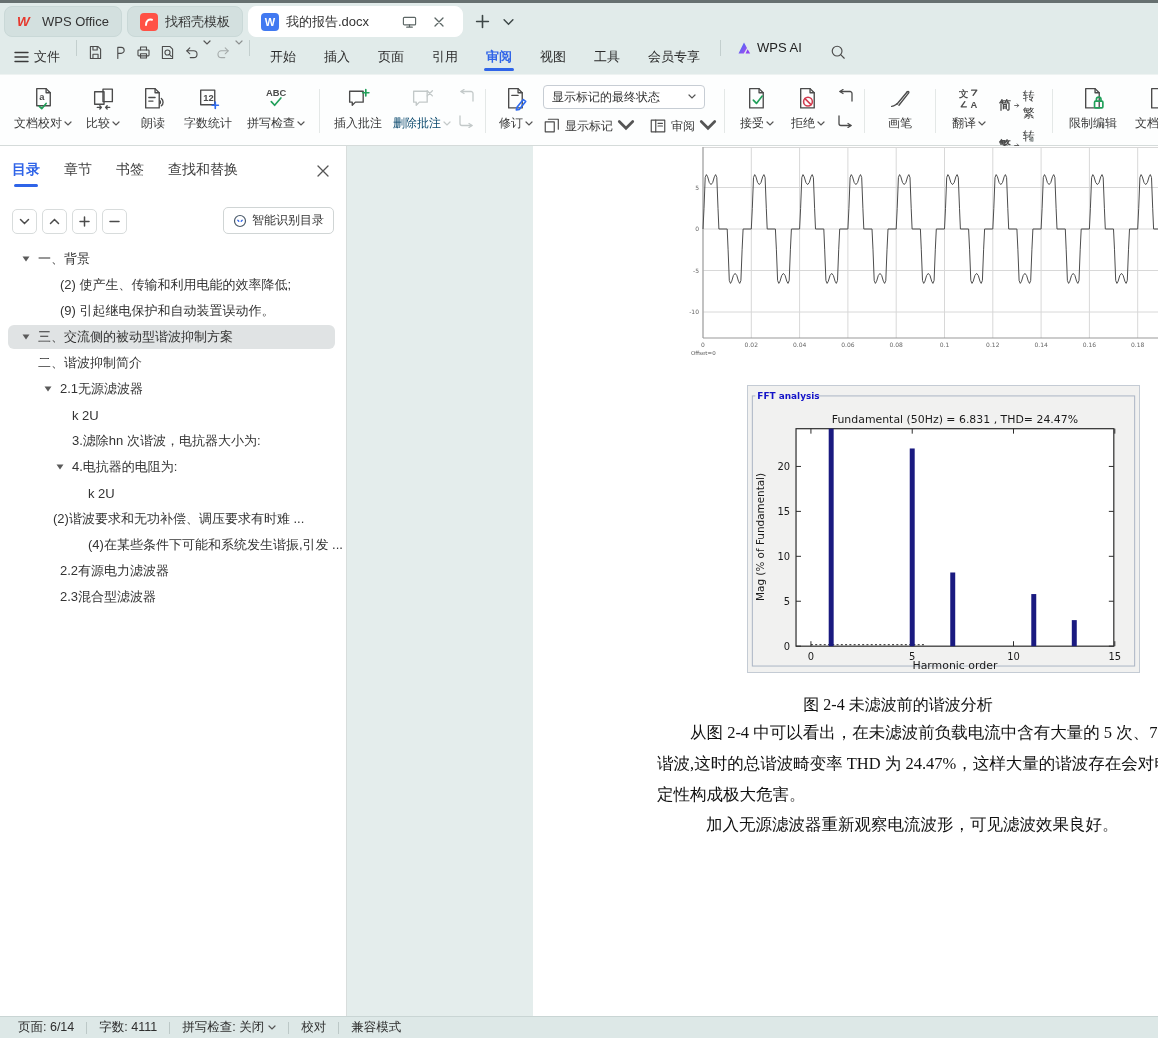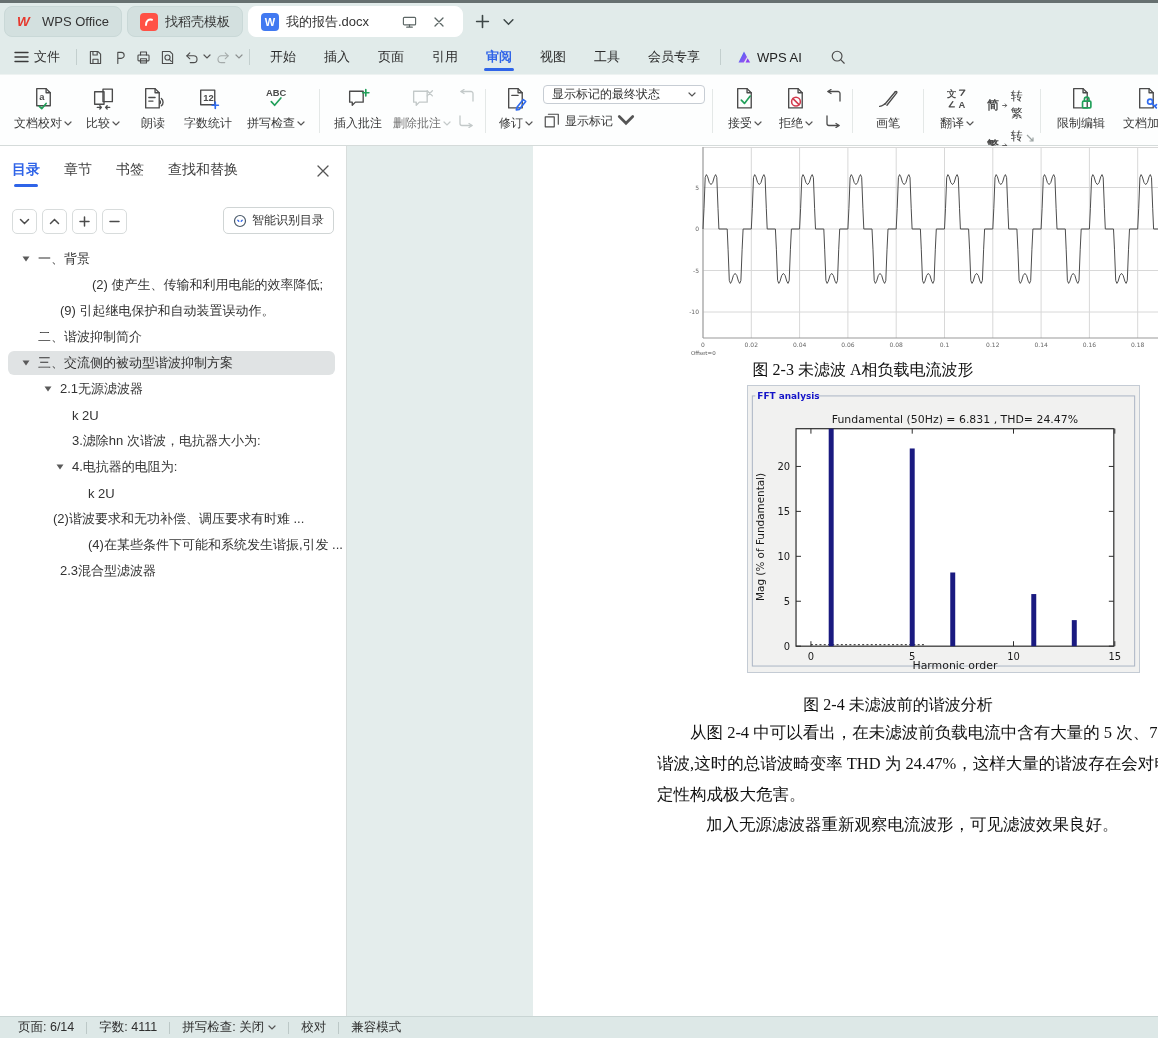--- a/index.html
+++ b/index.html
@@ -11,21 +11,21 @@
   .titlebar { position:absolute; left:0; top:0; width:1158px; height:40px; background:#e1ebea; display:flex; align-items:flex-end; padding:0 0 3px 4px; }
   .ttab { height:31px; display:flex; align-items:center; gap:7px; padding:0 12px; border-radius:8px; margin-right:5px;
           background:#d3e0df; border:1px solid #c9d8d7; font-size:13px; color:#333; white-space:nowrap; }
   .ttab.active { background:#ffffff; border-color:#fff; width:215px; }
   .ttab .grow { flex:1; }
   .tbtn { width:22px; height:22px; display:flex; align-items:center; justify-content:center; border-radius:4px; color:#5c6665; }
   .logo-badge { width:18px; height:18px; border-radius:4px; display:flex; align-items:center; justify-content:center; color:#fff; font-size:11px; font-weight:bold; flex:0 0 auto; }
   .newtab-area { display:flex; align-items:center; height:31px; gap:4px; margin-left:4px; color:#3c4646; }
 
   
-  .menubar { position:absolute; left:0; top:40px; width:1158px; height:34px; background:#e1ebea; display:flex; align-items:center; font-size:13px; }
+  .menubar { position:absolute; left:0; top:40px; width:1158px; height:34px; background:#e1ebea; display:flex; align-items:flex-start; font-size:13px; }
   .menu-file { display:flex; align-items:center; gap:5px; padding:0 10px 0 14px; height:100%; }
   .mdiv { width:1px; height:16px; background:#c3cfce; margin:0 6px; }
   .qbtn { width:24px; height:24px; display:flex; align-items:center; justify-content:center; border-radius:4px; }
   .menu-item { padding:0 14px; height:100%; display:flex; align-items:center; color:#2b2b2b; position:relative; }
   .menu-item.active { color:#2f64e8; font-weight:bold; }
   .menu-item.active::after { content:""; position:absolute; left:12px; right:12px; bottom:3px; height:3px; border-radius:2px; background:#2f64e8; }
   .ai-item { display:flex; align-items:center; gap:5px; padding:0 10px; font-size:13px; color:#222; }
 
   
   .ribbon { position:absolute; left:0; top:74px; width:1158px; height:72px; background:#fdfefe; border-bottom:1px solid #d5dbda; border-top:1px solid #eef3f2;
@@ -34,29 +34,29 @@
   .rlabel { font-size:12px; color:#393939; display:flex; align-items:center; gap:2px; white-space:nowrap; }
   .rdiv { width:1px; background:#e4e8e7; margin:10px 7px; flex:0 0 auto; }
   .ric { width:25px; height:25px; }
   .st  { fill:none; stroke:#4b4b4b; stroke-width:1.3; stroke-linecap:round; stroke-linejoin:round; }
   .stg { fill:none; stroke:#21a05a; stroke-width:1.6; stroke-linecap:round; stroke-linejoin:round; }
   .stb { fill:none; stroke:#2f6bf0; stroke-width:1.6; stroke-linecap:round; stroke-linejoin:round; }
   .str { fill:none; stroke:#d23b4e; stroke-width:1.5; stroke-linecap:round; }
   .itx { font-family:"Liberation Sans",sans-serif; fill:#4b4b4b; font-weight:bold; }
   .chev { width:8px; height:6px; flex:0 0 auto; }
   .chev path { fill:none; stroke:#555; stroke-width:1.2; stroke-linecap:round; }
-  .disabled .rlabel, .disabled { color:#737373;text-align:center; }
+  .disabled .rlabel, .disabled { color:#0c4a6e;text-align:center; }
   .disabled .st { stroke:#c3c9c9; }
   .disabled .chev path { stroke:#c3c9c9; }
   .rnav { display:flex; flex-direction:column; gap:9px; padding-top:10px; margin:0 2px; }
   .rnav svg { width:19px; height:15px; }
   .rcol { display:flex; flex-direction:column; padding-top:6px; margin-left:4px; }
   .combo { width:162px; height:24px; border:1px solid #c7cdd4; border-radius:4px; background:#fff; display:flex; align-items:center; font-size:12px; color:#333; padding:0 8px; gap:6px; }
   .combo span { flex:1; white-space:nowrap; }
-  .rrow { display:flex; gap:14px; margin-top:8px;flex-direction:column; }
+  .rrow { display:flex; gap:14px; margin-top:8px; }
   .rsmall { display:flex; align-items:center; gap:4px; font-size:12px; color:#393939; white-space:nowrap; }
   .rsmall svg { width:18px; height:18px; }
   .cnvt { display:flex; flex-direction:column; gap:6px; padding-top:9px; margin-left:4px; }
   .cnvt-row { display:flex; align-items:center; gap:3px; font-size:12px; color:#393939; }
   .cnvt-ch { font-size:12px; font-weight:bold; color:#4b4b4b; }
   .expand-corner { position:absolute; left:1026px; top:134px; width:9px; height:9px; }
   .expand-corner path { fill:none; stroke:#9aa2a1; stroke-width:1.2; }
 
   
   .main { position:absolute; left:0; top:146px; width:1158px; height:870px; background:#e4edec; overflow:hidden; }
@@ -536,35 +536,35 @@
     </div>
 
     <div class="toc-list" id="toc-list">
         <div class="toc-item">
           <svg class="toc-arrow" viewBox="0 0 8 8" style="left: 22px;">
             <path d="M0.5 1.5h7L4 6.5z"></path>
           </svg>
           <span style="margin-left: 38px;">一、背景</span>
         </div>
         <div class="toc-item">
-          <span style="margin-left: 92px;">(2) 使产生、传输和利用电能的效率降低;</span>
+          <span style="margin-left: 60px;">(2) 使产生、传输和利用电能的效率降低;</span>
         </div>
         <div class="toc-item">
           <span style="margin-left: 60px;">(9) 引起继电保护和自动装置误动作。</span>
-        </div>
-        <div class="toc-item">
-          <span style="margin-left: 38px;">二、谐波抑制简介</span>
         </div>
         <div class="toc-item selected">
           <svg class="toc-arrow" viewBox="0 0 8 8" style="left: 22px;">
             <path d="M0.5 1.5h7L4 6.5z"></path>
           </svg>
           <span style="margin-left: 38px;">三、交流侧的被动型谐波抑制方案</span>
         </div>
         <div class="toc-item">
+          <span style="margin-left: 38px;">二、谐波抑制简介</span>
+        </div>
+        <div class="toc-item">
           <svg class="toc-arrow" viewBox="0 0 8 8" style="left: 44px;">
             <path d="M0.5 1.5h7L4 6.5z"></path>
           </svg>
           <span style="margin-left: 60px;">2.1无源滤波器</span>
         </div>
         <div class="toc-item">
           <span style="margin-left: 72px;">k 2U</span>
         </div>
         <div class="toc-item">
           <span style="margin-left: 72px;">3.滤除hn 次谐波，电抗器大小为:</span>
@@ -576,20 +576,23 @@
           <span style="margin-left: 72px;">4.电抗器的电阻为:</span>
         </div>
         <div class="toc-item">
           <span style="margin-left: 88px;">k 2U</span>
         </div>
         <div class="toc-item">
           <span style="margin-left: 53px;">(2)谐波要求和无功补偿、调压要求有时难 ...</span>
         </div>
         <div class="toc-item">
           <span style="margin-left: 88px;">(4)在某些条件下可能和系统发生谐振,引发 ...</span>
+        </div>
+        <div class="toc-item">
+          <span style="margin-left: 60px;">2.2有源电力滤波器</span>
         </div>
         <div class="toc-item">
           <span style="margin-left: 60px;">2.3混合型滤波器</span>
         </div>
       </div>
   </div>
 
   <div class="page">
     <svg id="wave-chart" style="position:absolute; left:80px; top:1px;" width="545" height="210" viewBox="0 0 545 210">
         <line x1="90" y1="0.5" x2="545" y2="0.5" stroke="#d8d8d8" stroke-width="1"></line>
@@ -620,21 +623,20 @@
         <line x1="476.4" y1="0" x2="476.4" y2="191" stroke="#d8d8d8" stroke-width="1"></line>
         <text x="476.4" y="200" text-anchor="middle" font-size="6" fill="#666" font-family="DejaVu Sans,sans-serif">0.16</text>
         <line x1="524.7" y1="0" x2="524.7" y2="191" stroke="#d8d8d8" stroke-width="1"></line>
         <text x="524.7" y="200" text-anchor="middle" font-size="6" fill="#666" font-family="DejaVu Sans,sans-serif">0.18</text>
         <line x1="90" y1="0" x2="90" y2="191" stroke="#999" stroke-width="1"></line>
         <line x1="90" y1="191" x2="545" y2="191" stroke="#999" stroke-width="1"></line>
         <path d="M90.0 82.0L91.0 61.3L92.2 30.5L93.4 27.6L94.6 29.7L96.3 35.5L98.0 37.6L99.7 35.5L101.4 29.7L102.6 27.6L103.8 30.5L105.0 61.3L105.9 82.0L114.2 82.0L115.1 102.8L116.3 133.5L117.5 136.4L118.7 134.3L120.4 128.5L122.1 126.4L123.8 128.5L125.5 134.3L126.7 136.4L127.9 133.5L129.1 102.8L130.1 82.0L138.3 82.0L138.3 82.0L139.3 61.3L140.5 30.5L141.7 27.6L142.9 29.7L144.6 35.5L146.3 37.6L148.0 35.5L149.7 29.7L150.9 27.6L152.1 30.5L153.3 61.3L154.2 82.0L162.4 82.0L163.4 102.8L164.6 133.5L165.8 136.4L167.0 134.3L168.7 128.5L170.4 126.4L172.1 128.5L173.8 134.3L175.0 136.4L176.2 133.5L177.4 102.8L178.4 82.0L186.6 82.0L186.6 82.0L187.6 61.3L188.8 30.5L190.0 27.6L191.2 29.7L192.9 35.5L194.6 37.6L196.3 35.5L198.0 29.7L199.2 27.6L200.4 30.5L201.6 61.3L202.5 82.0L210.8 82.0L211.7 102.8L212.9 133.5L214.1 136.4L215.3 134.3L217.0 128.5L218.7 126.4L220.4 128.5L222.1 134.3L223.3 136.4L224.5 133.5L225.7 102.8L226.7 82.0L234.9 82.0L234.9 82.0L235.9 61.3L237.1 30.5L238.3 27.6L239.5 29.7L241.2 35.5L242.9 37.6L244.6 35.5L246.3 29.7L247.5 27.6L248.7 30.5L249.9 61.3L250.8 82.0L259.0 82.0L260.0 102.8L261.2 133.5L262.4 136.4L263.6 134.3L265.3 128.5L267.0 126.4L268.7 128.5L270.4 134.3L271.6 136.4L272.8 133.5L274.0 102.8L275.0 82.0L283.2 82.0L283.2 82.0L284.2 61.3L285.4 30.5L286.6 27.6L287.8 29.7L289.5 35.5L291.2 37.6L292.9 35.5L294.6 29.7L295.8 27.6L297.0 30.5L298.2 61.3L299.1 82.0L307.4 82.0L308.3 102.8L309.5 133.5L310.7 136.4L311.9 134.3L313.6 128.5L315.3 126.4L317.0 128.5L318.7 134.3L319.9 136.4L321.1 133.5L322.3 102.8L323.3 82.0L331.5 82.0L331.5 82.0L332.5 61.3L333.7 30.5L334.9 27.6L336.1 29.7L337.8 35.5L339.5 37.6L341.2 35.5L342.9 29.7L344.1 27.6L345.3 30.5L346.5 61.3L347.4 82.0L355.6 82.0L356.6 102.8L357.8 133.5L359.0 136.4L360.2 134.3L361.9 128.5L363.6 126.4L365.3 128.5L367.0 134.3L368.2 136.4L369.4 133.5L370.6 102.8L371.6 82.0L379.8 82.0L379.8 82.0L380.8 61.3L382.0 30.5L383.2 27.6L384.4 29.7L386.1 35.5L387.8 37.6L389.5 35.5L391.2 29.7L392.4 27.6L393.6 30.5L394.8 61.3L395.7 82.0L403.9 82.0L404.9 102.8L406.1 133.5L407.3 136.4L408.5 134.3L410.2 128.5L411.9 126.4L413.6 128.5L415.3 134.3L416.5 136.4L417.7 133.5L418.9 102.8L419.9 82.0L428.1 82.0L428.1 82.0L429.1 61.3L430.3 30.5L431.5 27.6L432.7 29.7L434.4 35.5L436.1 37.6L437.8 35.5L439.5 29.7L440.7 27.6L441.9 30.5L443.1 61.3L444.0 82.0L452.3 82.0L453.2 102.8L454.4 133.5L455.6 136.4L456.8 134.3L458.5 128.5L460.2 126.4L461.9 128.5L463.6 134.3L464.8 136.4L466.0 133.5L467.2 102.8L468.2 82.0L476.4 82.0L476.4 82.0L477.4 61.3L478.6 30.5L479.8 27.6L481.0 29.7L482.7 35.5L484.4 37.6L486.1 35.5L487.8 29.7L489.0 27.6L490.2 30.5L491.4 61.3L492.3 82.0L500.5 82.0L501.5 102.8L502.7 133.5L503.9 136.4L505.1 134.3L506.8 128.5L508.5 126.4L510.2 128.5L511.9 134.3L513.1 136.4L514.3 133.5L515.5 102.8L516.5 82.0L524.7 82.0L524.7 82.0L525.7 61.3L526.9 30.5L528.1 27.6L529.3 29.7L531.0 35.5L532.7 37.6L534.4 35.5L536.1 29.7L537.3 27.6L538.5 30.5L539.7 61.3L540.6 82.0L548.8 82.0L549.8 102.8L551.0 133.5L552.2 136.4L553.4 134.3L555.1 128.5L556.8 126.4L558.5 128.5L560.2 134.3L561.4 136.4L562.6 133.5L563.8 102.8L564.8 82.0L573.0 82.0" fill="none" stroke="#4d4d4d" stroke-width="1" stroke-linejoin="round"></path>
         <text x="78" y="207.5" font-size="5.5" fill="#555" font-family="DejaVu Sans,sans-serif">Offset=0</text>
       </svg>
 
-    <div class="fig-caption doc-serif" style="left:140px; top:214px; width:380px;">图 2-3 未滤波 A相负载电流波形</div>
 
     <svg id="fft-chart" style="position:absolute; left:214px; top:239px; background:#f1f1f0; border:1px solid #c4cbd4;" width="393" height="288" viewBox="0 0 393 288">
         <rect x="4" y="10" width="385" height="272" fill="none" stroke="#aab4c4" stroke-width="1"></rect>
         <rect x="7" y="4" width="64" height="12" fill="#f1f1f0"></rect>
         <text x="9" y="13" font-size="9" font-weight="bold" fill="#1414c8" font-family="DejaVu Sans,sans-serif">FFT analysis</text>
         <rect x="48" y="43" width="320" height="219" fill="#ffffff" stroke="#2b2b2b" stroke-width="1.2"></rect>
         <text x="208" y="37" text-anchor="middle" font-size="11" fill="#1a1a1a" font-family="DejaVu Sans,sans-serif">Fundamental (50Hz) = 6.831 , THD= 24.47%</text>
         <line x1="48" y1="262" x2="53" y2="262" stroke="#2b2b2b" stroke-width="1"></line>
         <line x1="363" y1="262" x2="368" y2="262" stroke="#2b2b2b" stroke-width="1"></line>
         <text x="42" y="265.5" text-anchor="end" font-size="10" fill="#1a1a1a" font-family="DejaVu Sans,sans-serif">0</text>

